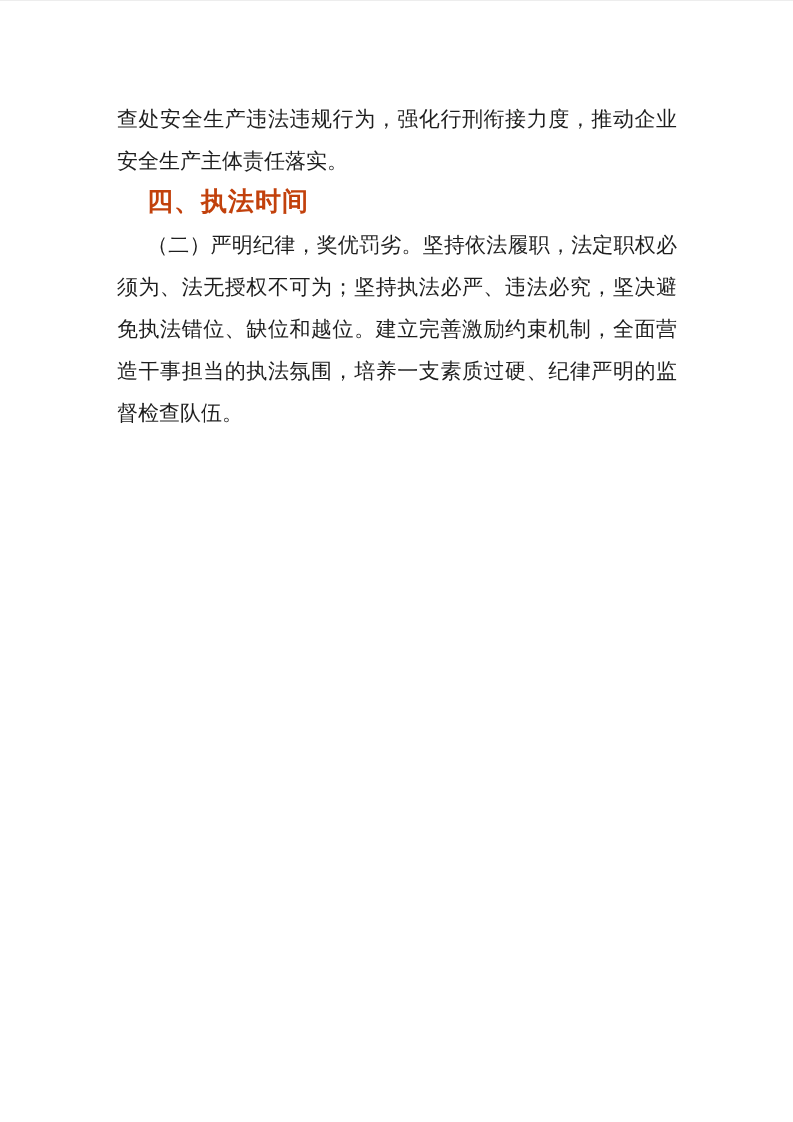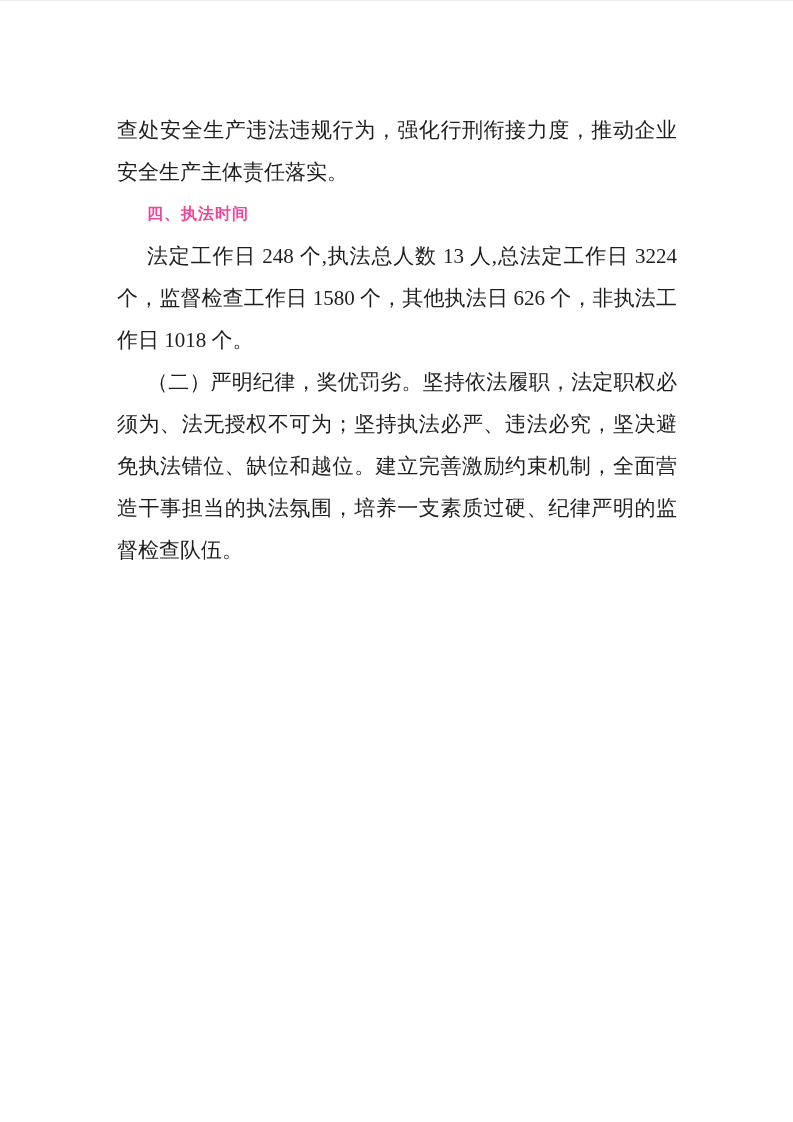--- a/index.html
+++ b/index.html
@@ -11,53 +11,52 @@
     width: 793px;
     height: 1122px;
     position: relative;
     overflow: hidden;
     border-top: 1px solid #ededed;
     font-family: "Liberation Serif", "DejaVu Serif", serif;
   }
   .doc-content {
     position: absolute;
     left: 117px;
-    top: 108px;
+    top: 97px;
     width: 560px;
     color: #1e1e1e;
     font-size: 21px;
     line-height: 42px;
   }
   .doc-content p {
     margin: 0;
     text-align: justify;
     text-justify: inter-character;
     word-break: break-all;
   }
   .doc-content p.indent {
     text-indent: 30px;
   }
   .doc-content h2 {
     margin: 0;
-    font-size: 16px;
+    font-size: 26px;
     font-weight: bold;
-    color: #ec4899;
+    color: #c2410c;
     line-height: 42px;
     text-indent: 30px;
-    font-family: Liberation Serif, serif;
+    font-family: Liberation Mono, monospace;
     letter-spacing: 1px;
   }
 </style>
 </head>
 <body>
 
 <div class="doc-content">
   <p>查处安全生产违法违规行为，强化行刑衔接力度，推动企业安全生产主体责任落实。</p>
 
   <h2>四、执法时间</h2>
 
-  <p class="indent">法定工作日 248 个,执法总人数 13 人,总法定工作日 3224 个，监督检查工作日 1580 个，其他执法日 626 个，非执法工作日 1018 个。</p>
 
 
 
 
   <p class="indent">（二）严明纪律，奖优罚劣。坚持依法履职，法定职权必须为、法无授权不可为；坚持执法必严、违法必究，坚决避免执法错位、缺位和越位。建立完善激励约束机制，全面营造干事担当的执法氛围，培养一支素质过硬、纪律严明的监督检查队伍。</p>
 </div>
 
 </body></html>

